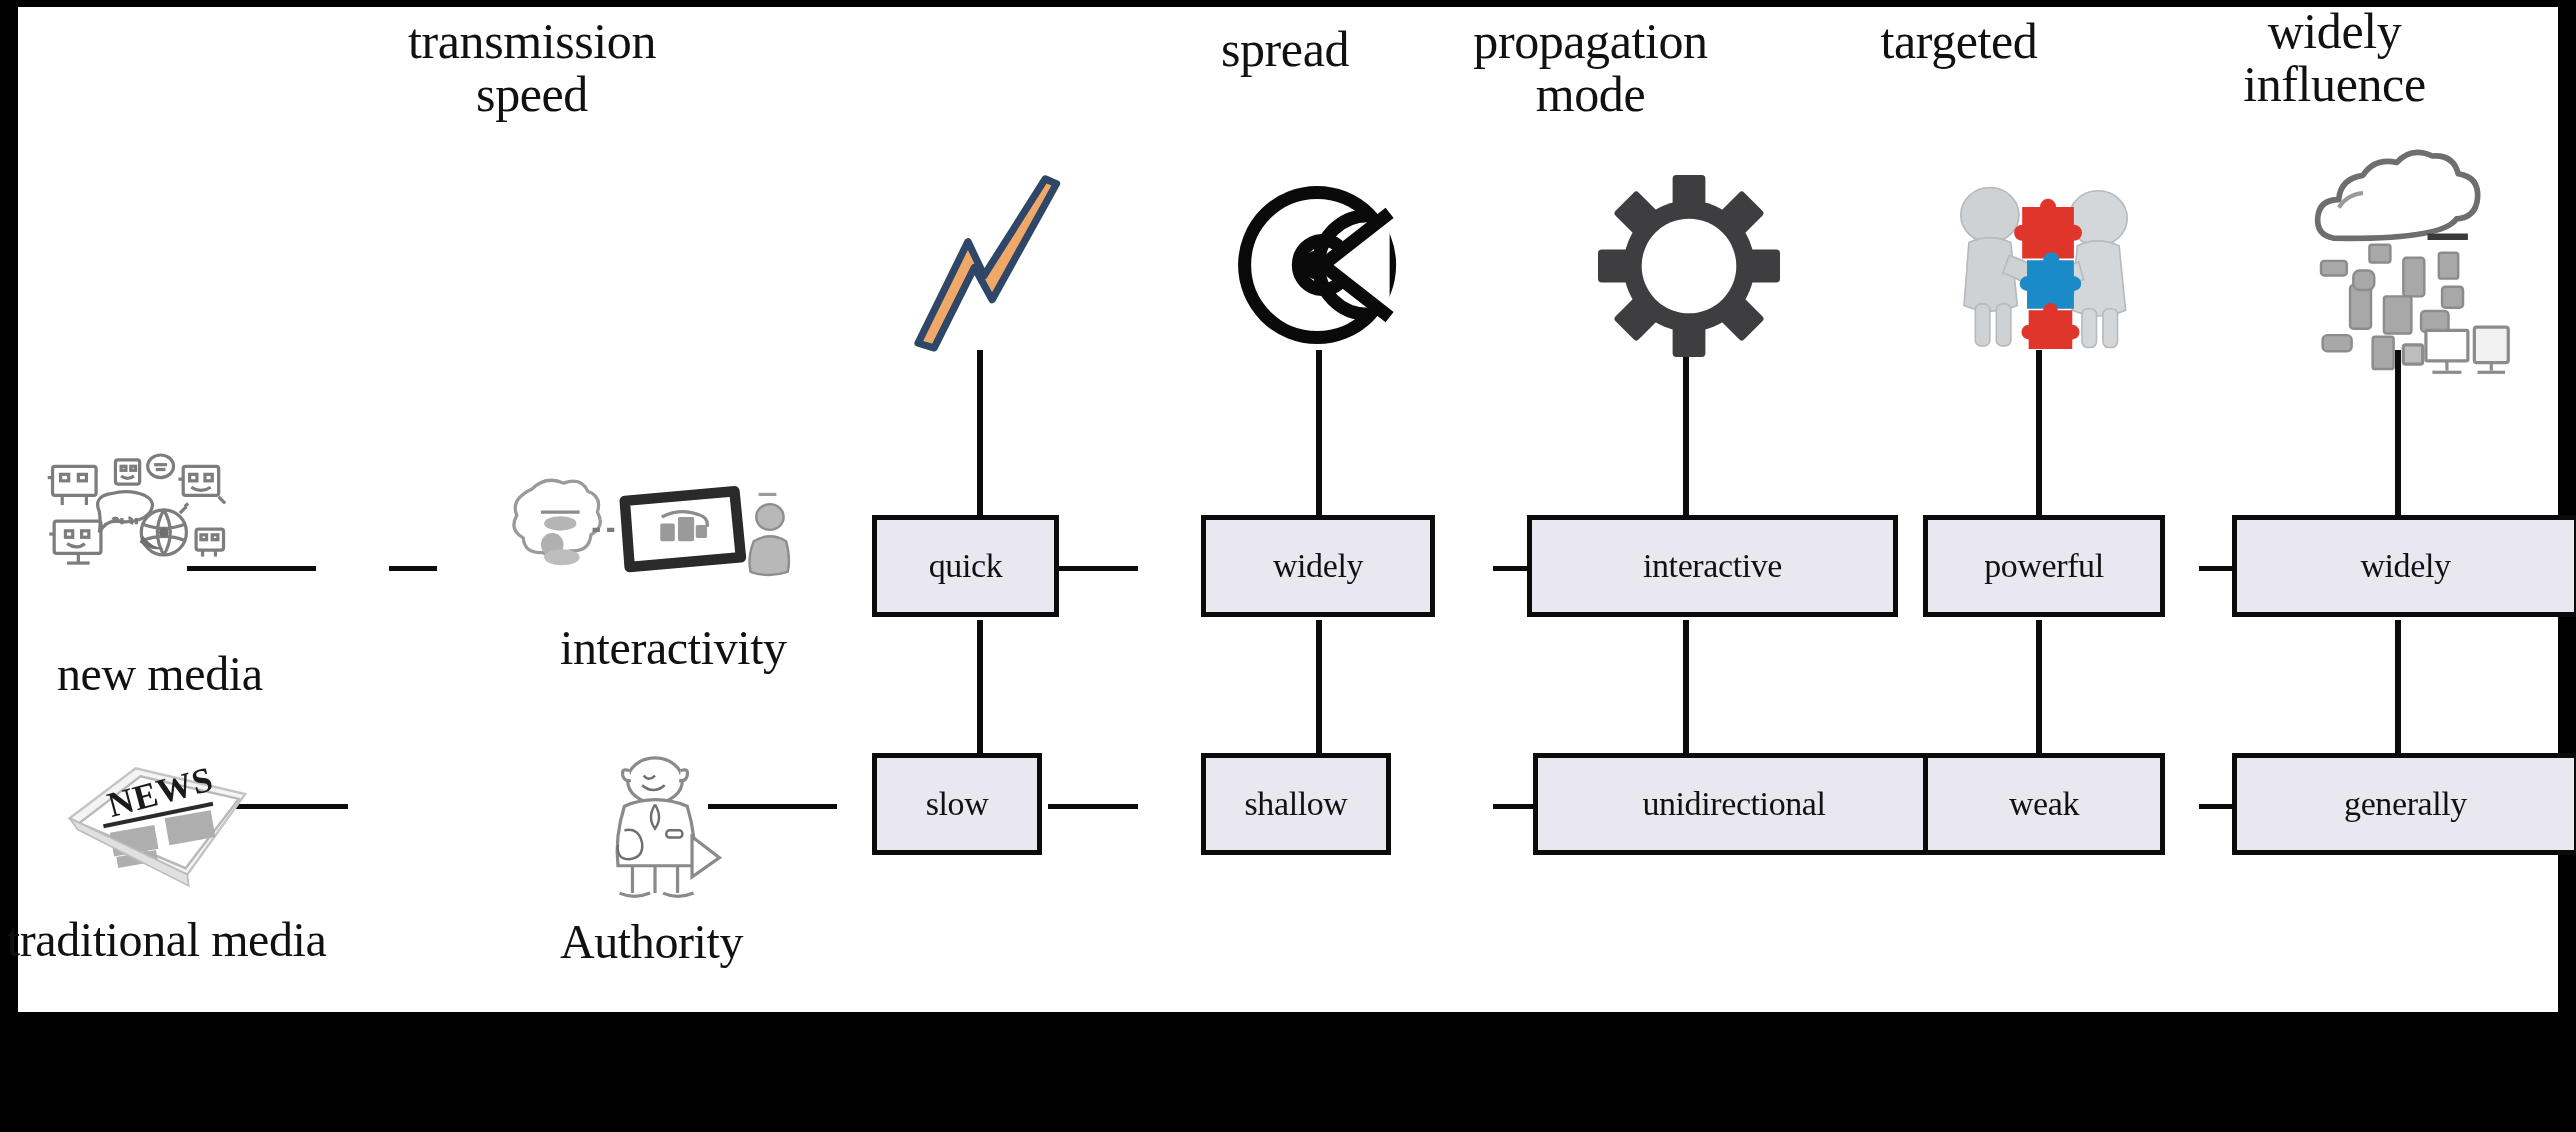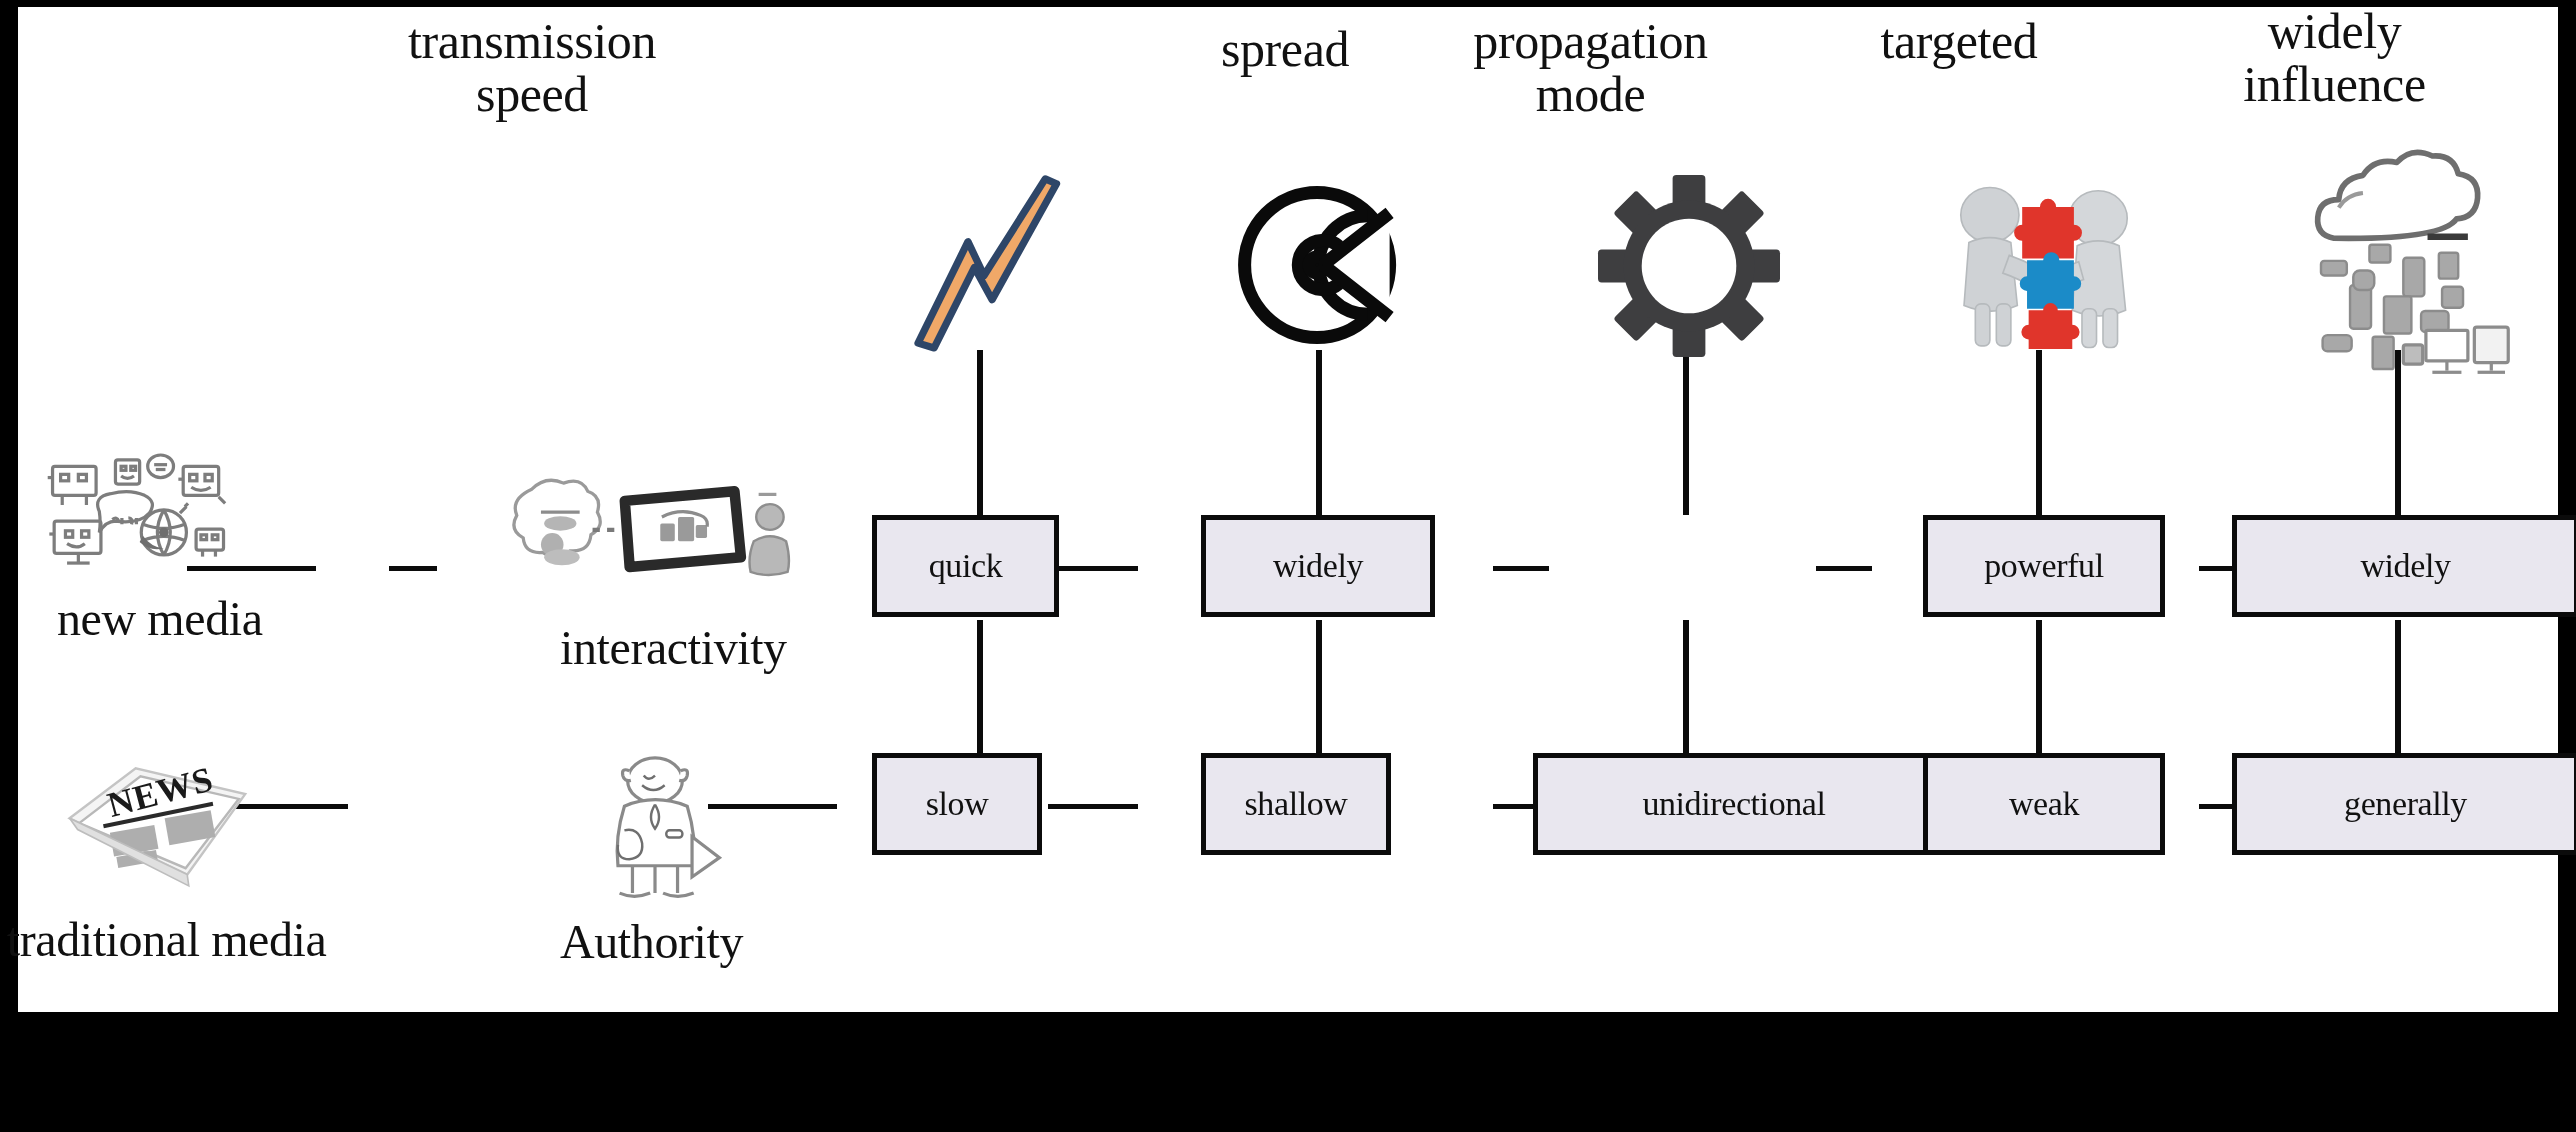--- a/index.html
+++ b/index.html
@@ -223,20 +223,21 @@
 
     <div class="conn-h" style="left:1030px; top:797px; width:90px;"></div>
     <div class="conn-h" style="left:1475px; top:797px; width:56px;"></div>
     <div class="conn-h" style="left:1798px; top:797px; width:56px;"></div>
     <div class="conn-h" style="left:2181px; top:797px; width:56px;"></div>
 
     <div class="node-box" style="left:854px; top:508px; width:187px; height:102px;">quick</div>
 
     <div class="node-box" style="left:1183px; top:508px; width:234px; height:102px;">widely</div>
 
+    <div class="node-box" style="left:1509px; top:508px; width:371px; height:102px;">interactive</div>
 
     <div class="node-box" style="left:1905px; top:508px; width:242px; height:102px;">powerful</div>
 
     <div class="node-box" style="left:2214px; top:508px; width:347px; height:102px;">widely</div>
 
     <div class="node-box" style="left:854px; top:746px; width:170px; height:102px;">slow</div>
 
     <div class="node-box" style="left:1183px; top:746px; width:190px; height:102px;">shallow</div>
 
     <div class="node-box" style="left:1478px; top:746px; width:402px; height:102px;margin-left:37px;">unidirectional</div>
@@ -293,21 +294,21 @@
           <line x1="200" y1="118" x2="200" y2="126"></line>
           <line x1="216" y1="118" x2="216" y2="126"></line>
         </g>
         <g fill="#6e6e6e">
           <circle cx="152" cy="96" r="6"></circle>
           <path d="M126 100 q10 14 26 16 q-18 4 -30 -8 Z"></path>
         </g>
       </svg>
     </div>
 
-    <div class="side-label" style="left:39px; top:584px;font-family:Liberation Serif, serif;">new media</div>
+    <div class="side-label" style="left:39px; top:639px;font-family:Liberation Serif, serif;">new media</div>
 
     <div class="icon-wrap" style="left:484px; top:460px; width:323px; height:129px;">
       <svg width="323" height="129" viewBox="0 0 400 160">
 
         <path d="M36 28 q18 -18 40 -8 q22 -8 30 10 q18 6 12 26 q10 18 -8 28 q-2 22 -26 20 q-16 14 -34 2 q-22 2 -24 -18 q-18 -10 -8 -28 q-8 -20 18 -32 Z" fill="none" stroke="#9a9a9a" stroke-width="4"></path>
         <line x1="48" y1="56" x2="96" y2="56" stroke="#8c8c8c" stroke-width="4"></line>
         <ellipse cx="72" cy="70" rx="20" ry="9" fill="#b5b5b5"></ellipse>
         <circle cx="62" cy="96" rx="14" r="14" fill="#b0b0b0"></circle>
         <ellipse cx="74" cy="112" rx="22" ry="10" fill="#bdbdbd"></ellipse>
 

